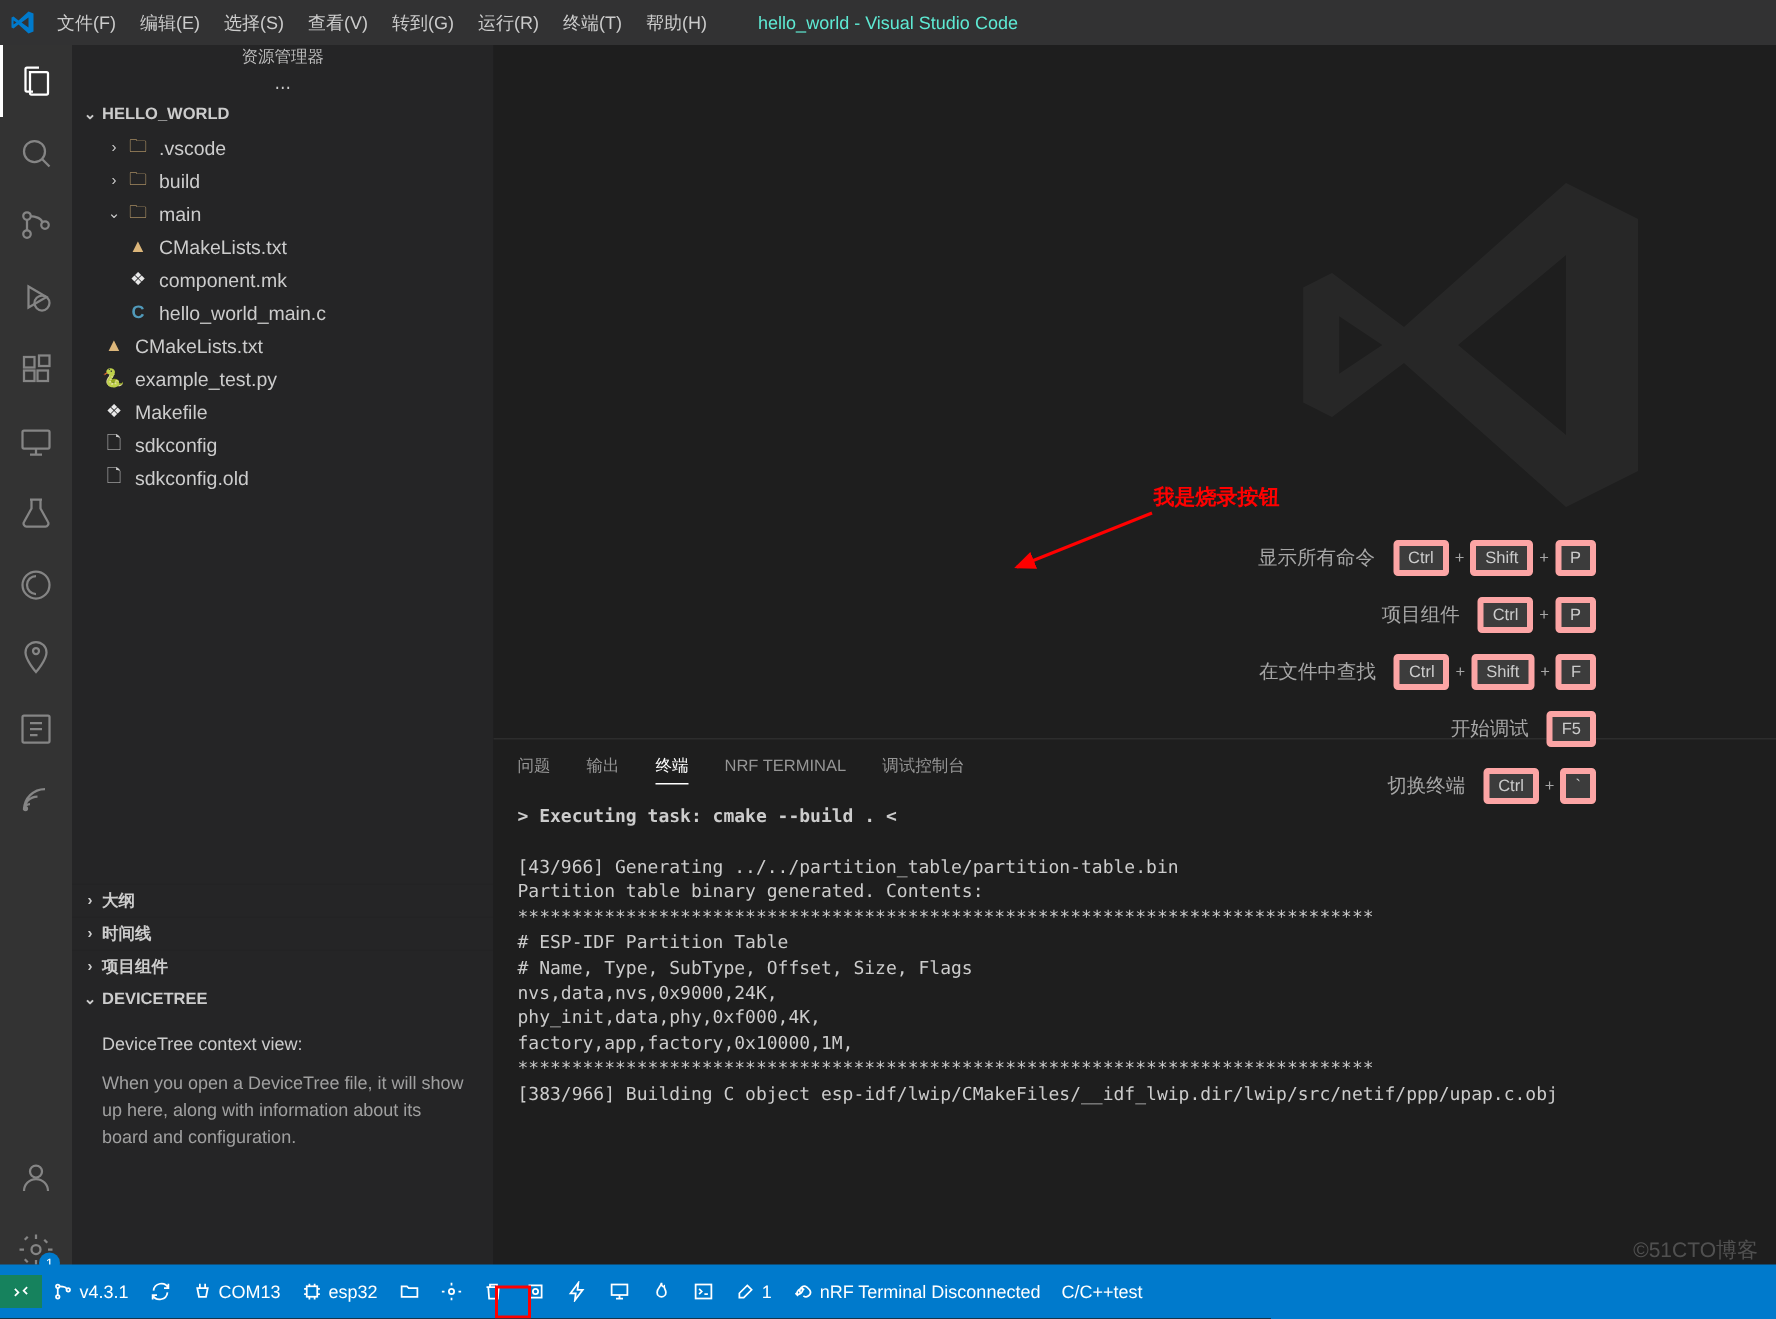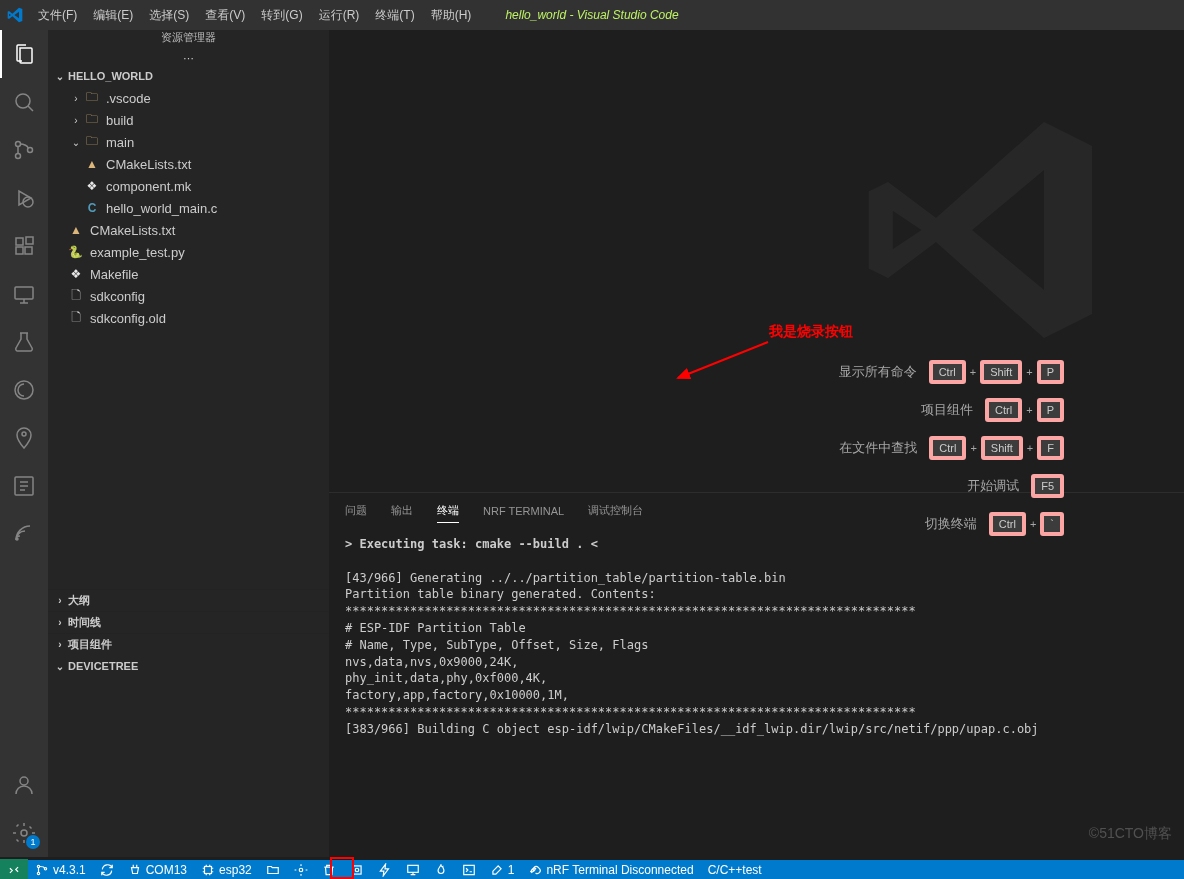--- a/index.html
+++ b/index.html
@@ -19,21 +19,21 @@
   align-items: center;
   position: relative;
   text-align: center;
 }
 .vscode-logo {
   width: 30px; height: 30px;
   display: flex; align-items: center; justify-content: center;
 }
 .menu { display: flex; }
 .menu-item { padding: 0 8px; line-height: 30px; color: #cccccc; cursor: pointer; font-size: 12px; }
-.window-title { position: absolute; left: 50%; transform: translateX(-50%); color: #bef264; font-size: 12px; font-style: italic; }
+.window-title { position: absolute; left: 50%; transform: translateX(-50%); color: #5eead4; font-size: 12px; }
 
 .main-area { display: flex; height: calc(100% - 30px - 22px); }
 
 .activitybar {
   width: 48px;
   background: #333333;
   display: flex;
   flex-direction: column;
   align-items: center;
 }
@@ -144,21 +144,21 @@
   position: absolute; left: 344px; top: 310px;
   width: 100px; height: 40px; pointer-events: none;
 }
 .annotation-box {
   position: absolute; left: 330px; bottom: 0px;
   width: 24px; height: 22px; border: 2px solid #ff0000;
   pointer-events: none;
 }
 
 .statusbar {
-  height: 19px; background: #007acc; color: #ffffff;
+  height: 36px; background: #007acc; color: #ffffff;
   display: flex; align-items: center; font-size: 12px;
   position: absolute; bottom: 0; left: 0; right: 0;
 }
 .status-item {
   padding: 0 7px; height: 22px; display: flex; align-items: center; gap: 4px;
   cursor: pointer;
 }
 .status-remote { background: #16825d; color:#fff; }
 .status-spacer { flex: 1; }
 .watermark-text {
@@ -350,20 +350,24 @@
         <span class="tree-chevron">›</span>
         <span>时间线</span>
       </div>
       <div class="tree-section section-collapsed">
         <span class="tree-chevron">›</span>
         <span>项目组件</span>
       </div>
       <div class="tree-section">
         <span class="tree-chevron">⌄</span>
         <span>DEVICETREE</span>
+      </div>
+      <div class="devicetree-content">
+        <div>DeviceTree context view:</div>
+        <p>When you open a DeviceTree file, it will show up here, along with information about its board and configuration.</p>
       </div>
     </div>
   </div>
 
   <div class="editor-area">
     <div class="welcome">
       <div class="watermark-logo">
         <svg width="240" height="240" viewBox="0 0 100 100">
             <path fill="#ffffff" d="M95 15L75 5 30 45 10 30l-8 4v32l8 4 20-15 45 40 20-10V15zM12 58V42l12 8-12 8zm63 17L45 50l30-25v50z"></path>
           </svg>

